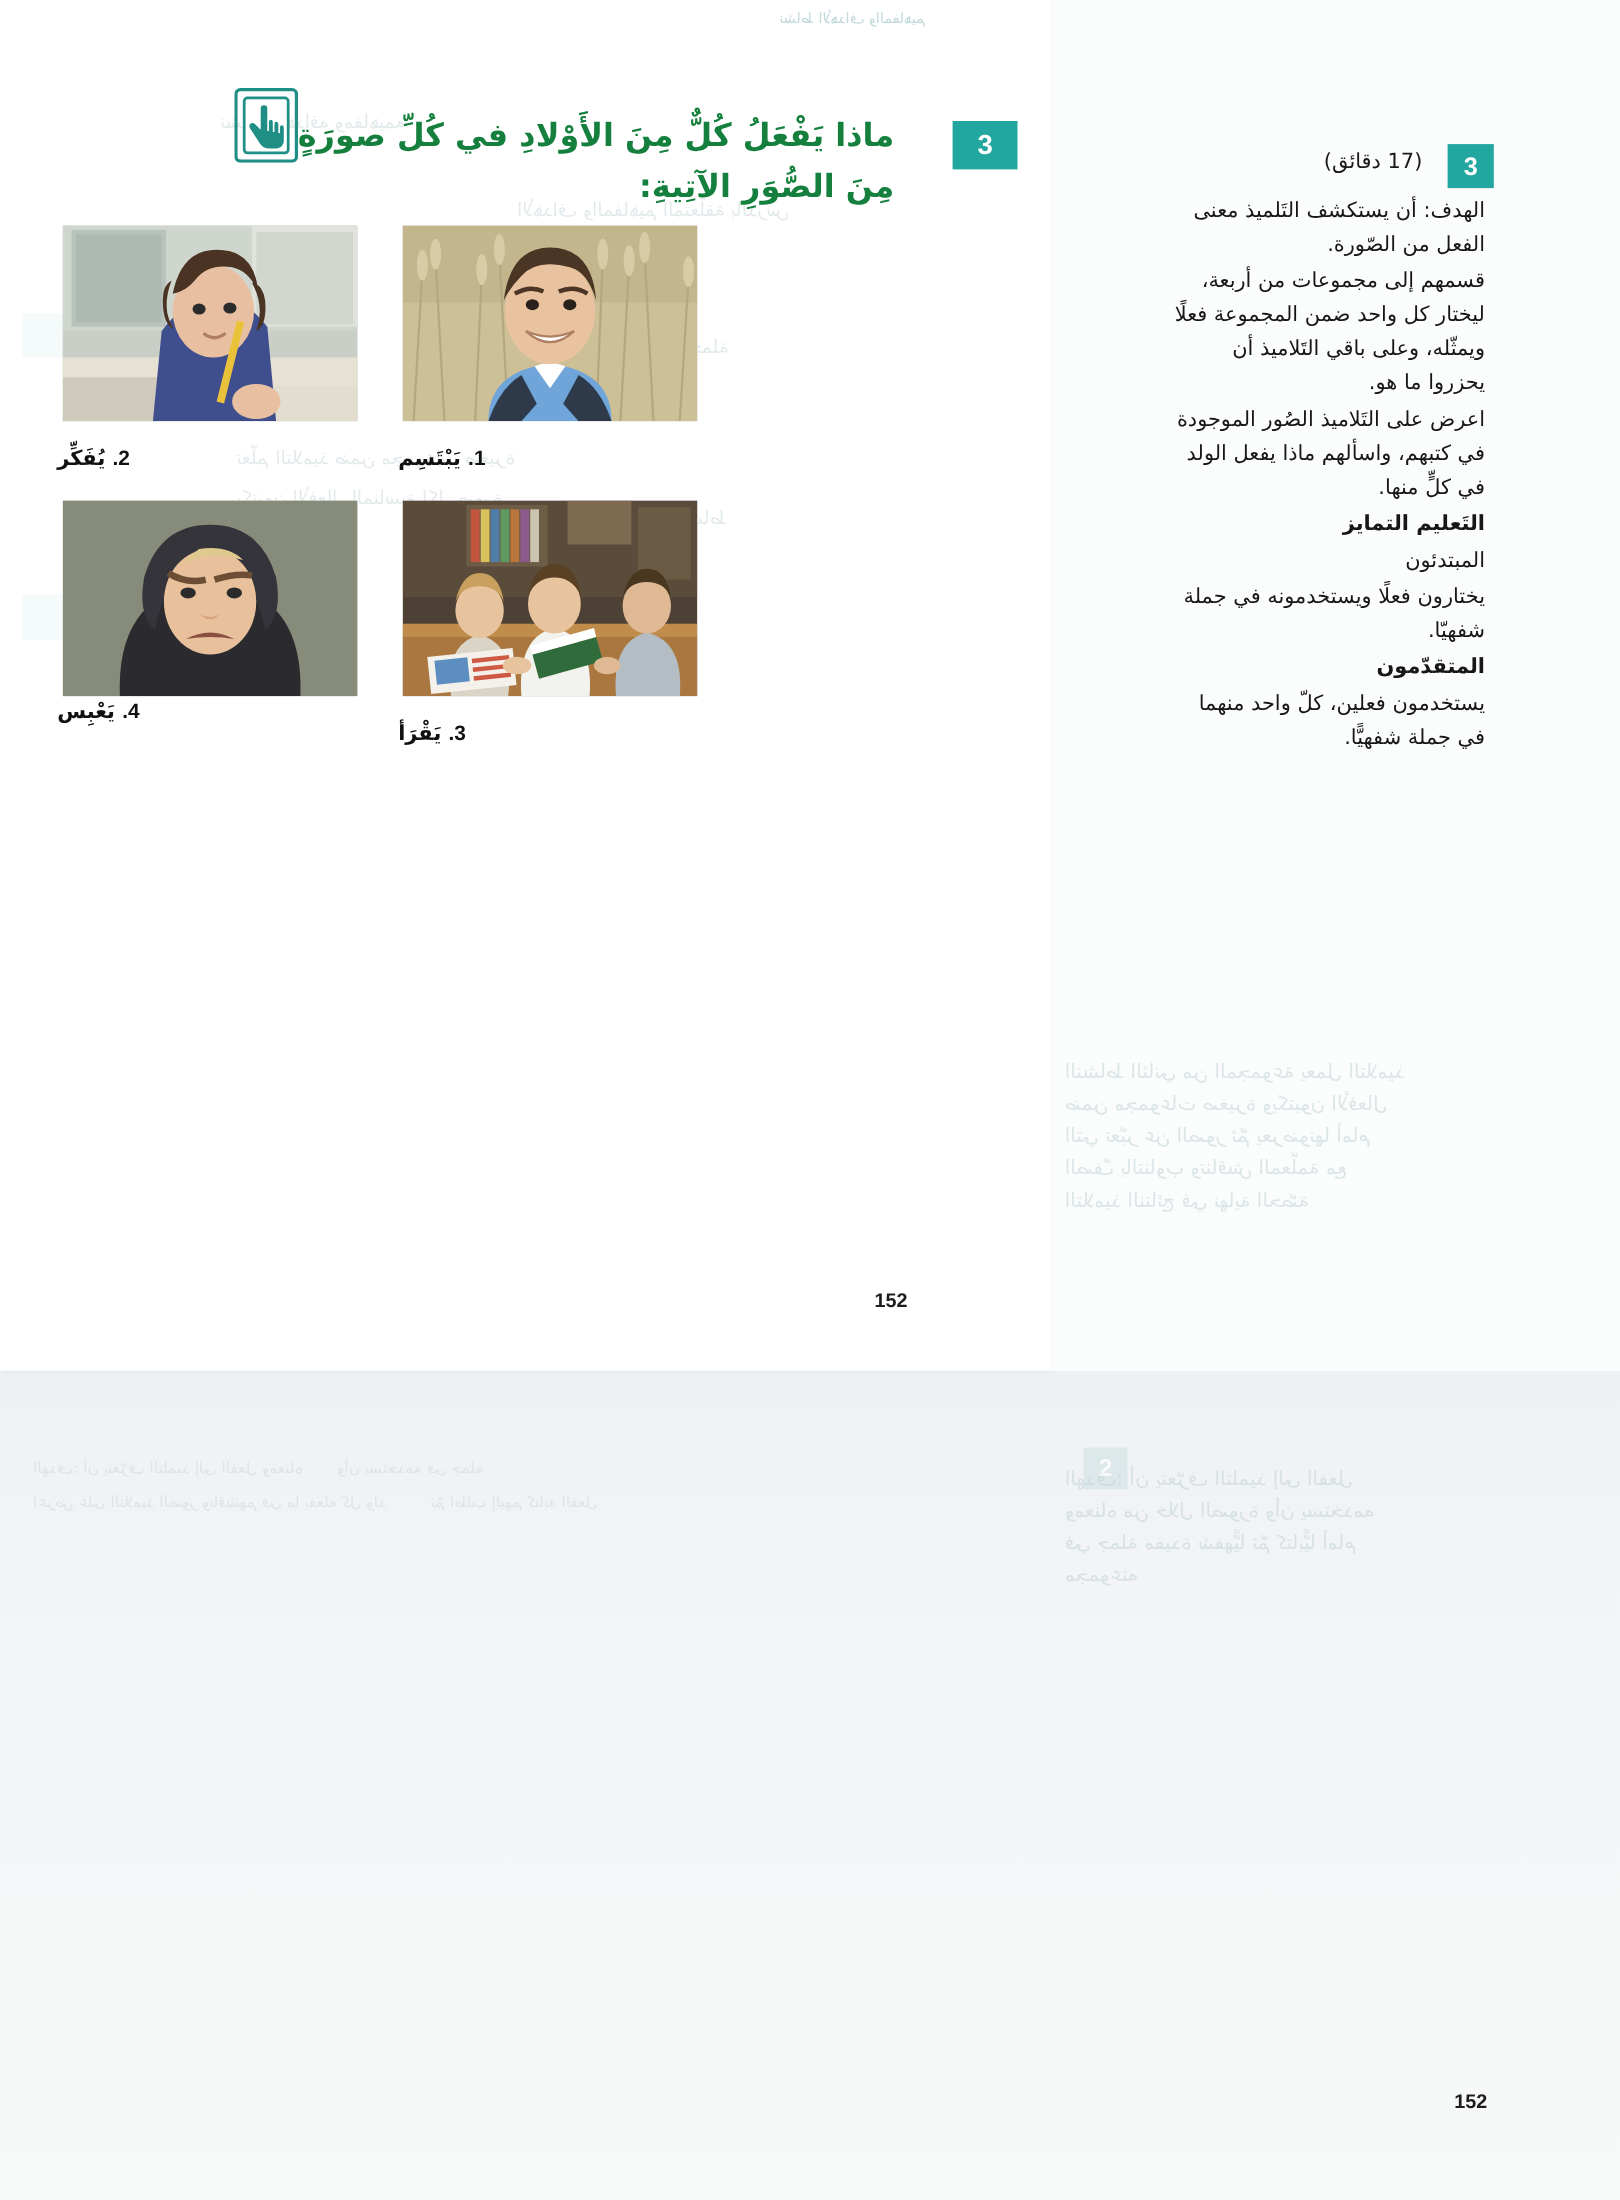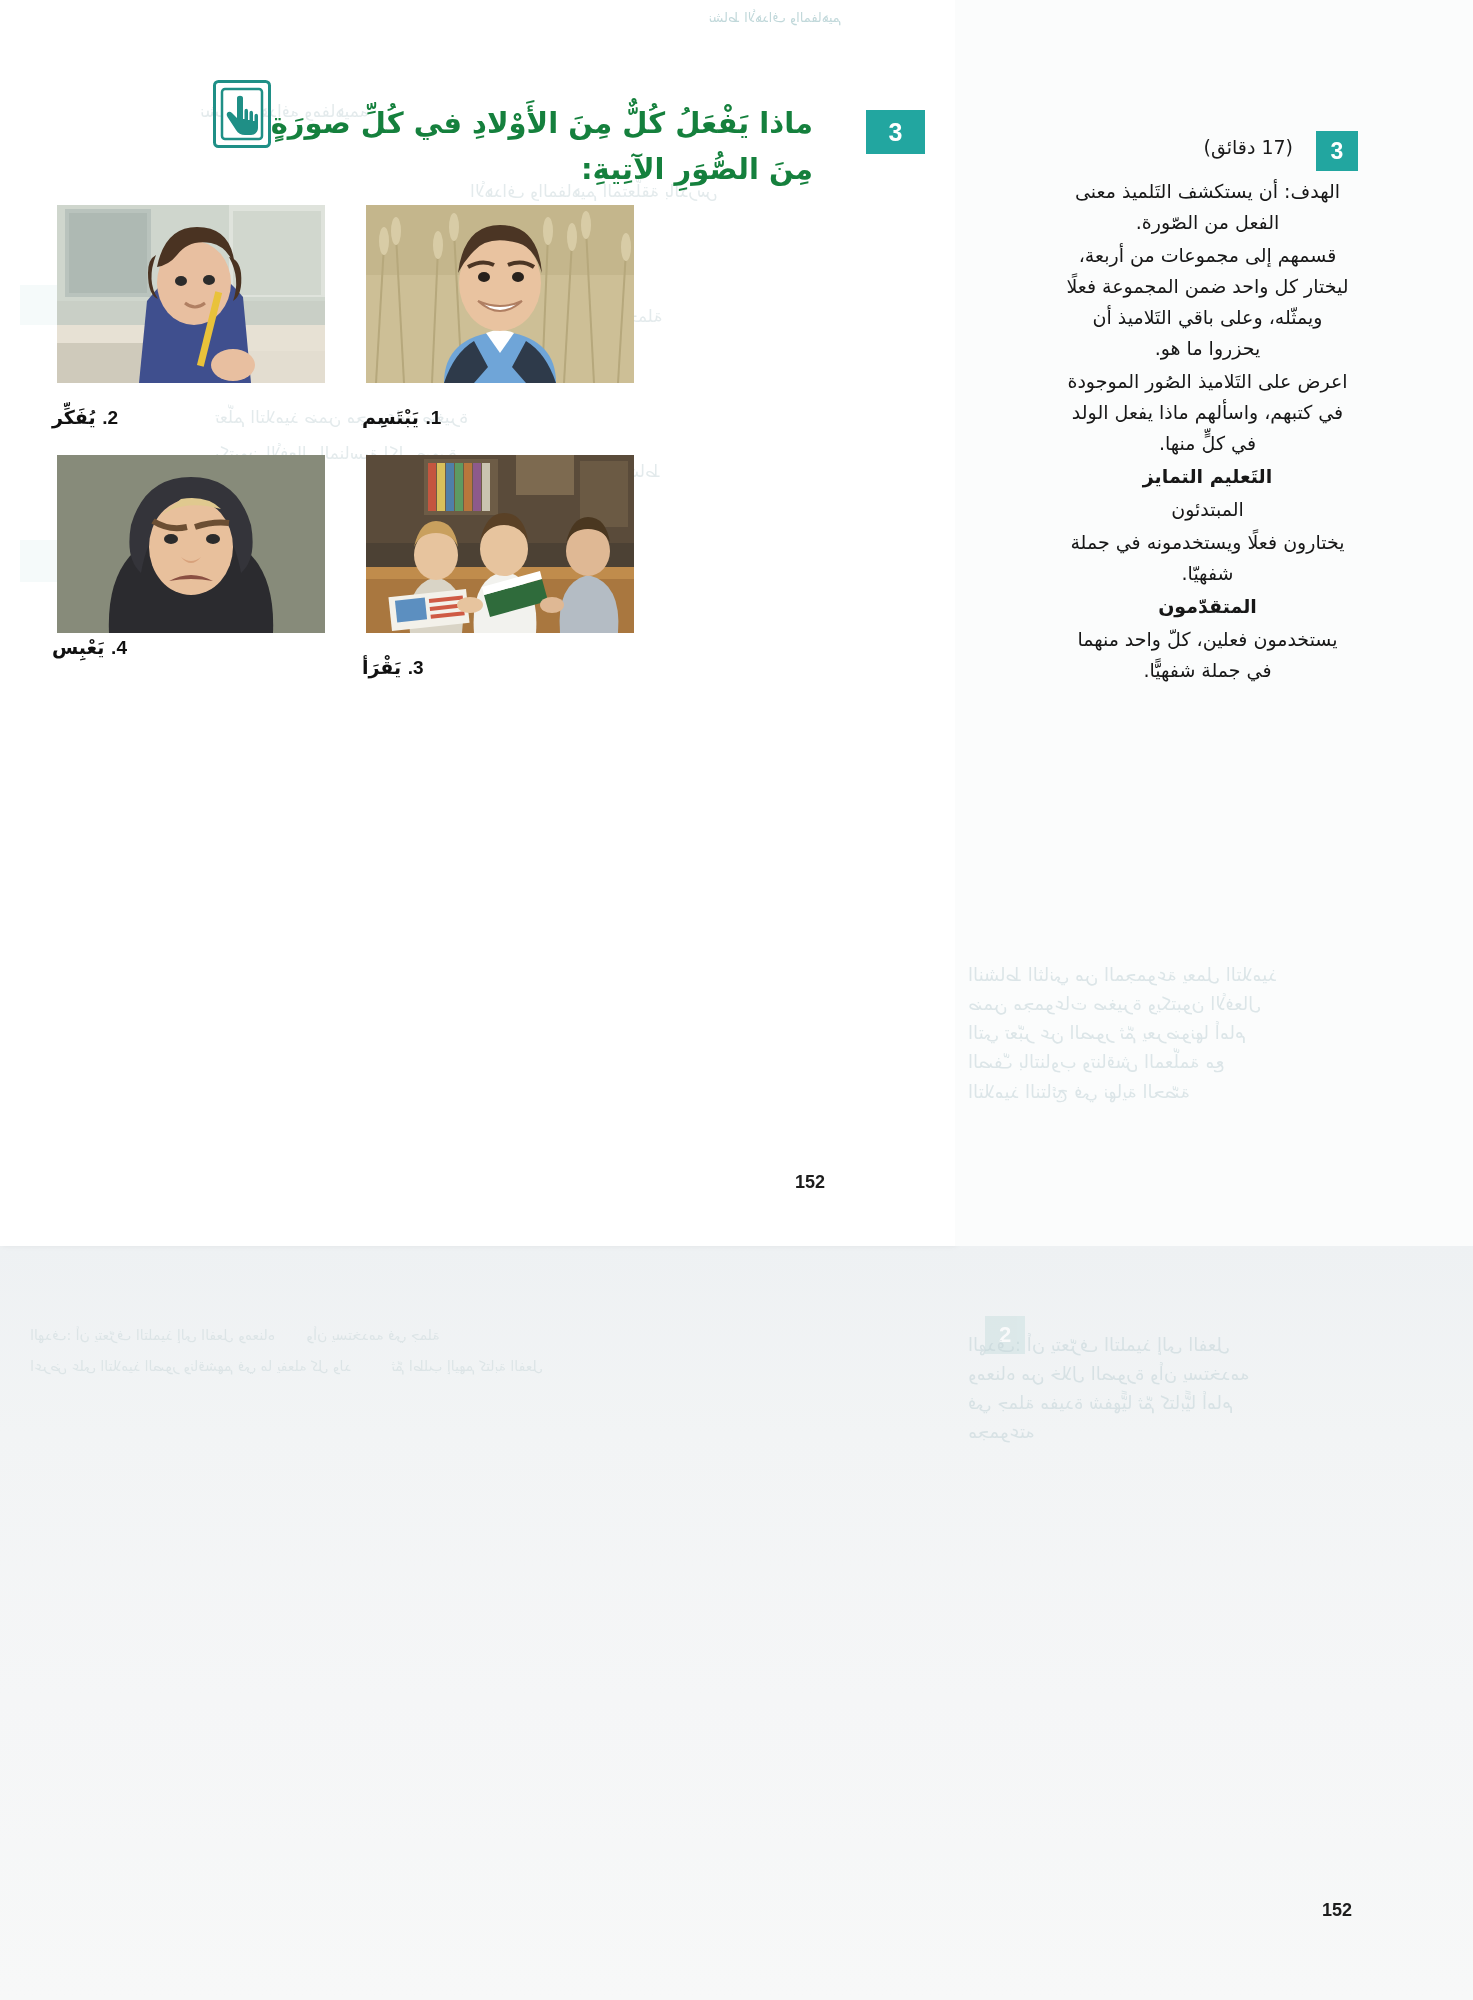--- a/index.html
+++ b/index.html
@@ -190,21 +190,21 @@
     position: absolute;
     right: 123px;
     top: 176px;
     width: 285px;
     direction: rtl;
     text-align: right;
     font-size: 19px;
     line-height: 1.63;
     color: #171717;
   }
-  .tn-body p { margin: 0 0 2px 0; text-align: center; }
+  .tn-body p { margin: 0 0 2px 0; }
   .tn-h { font-weight: bold; margin-top: 13px; margin-bottom: 1px; }
   .tn-h2 { font-weight: normal; margin-top: 8px; margin-bottom: 1px; }
 
   
   .ghost {
     position: absolute;
     color: #c3d4d8;
     opacity: 0.55;
     font-size: 18px;
     line-height: 1.62;

